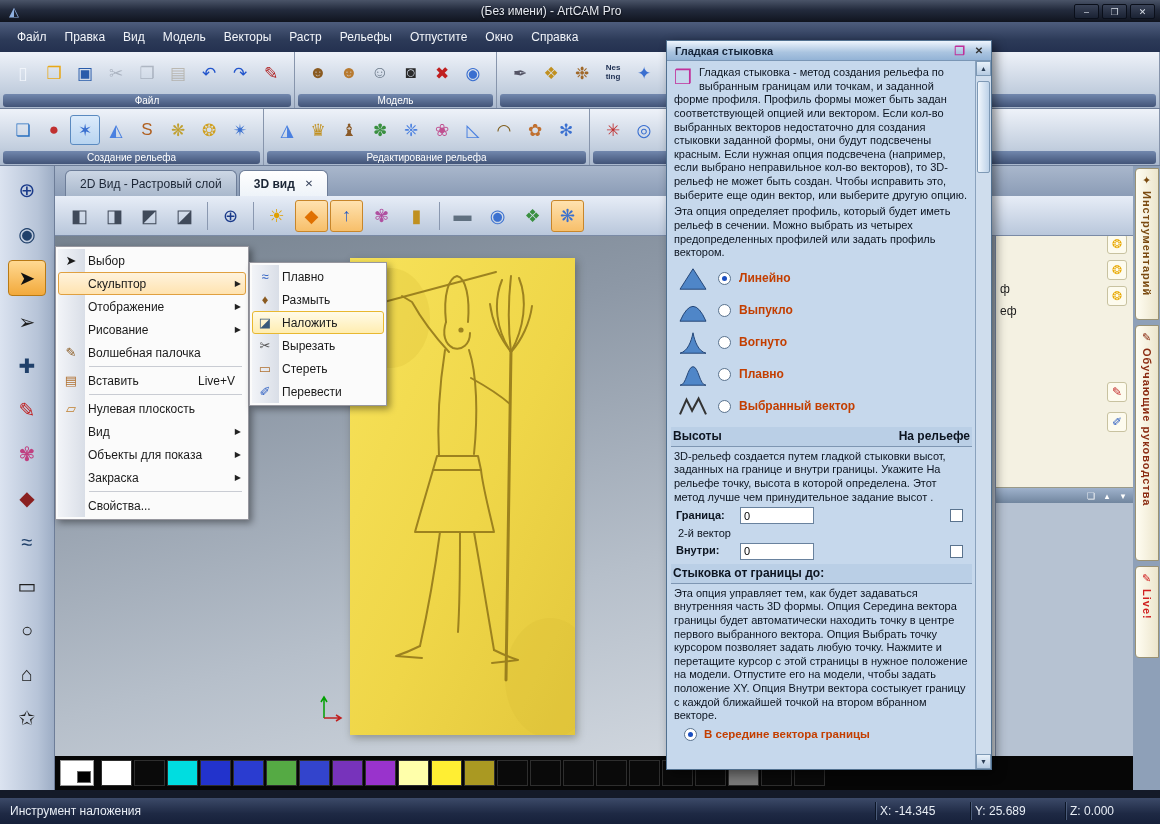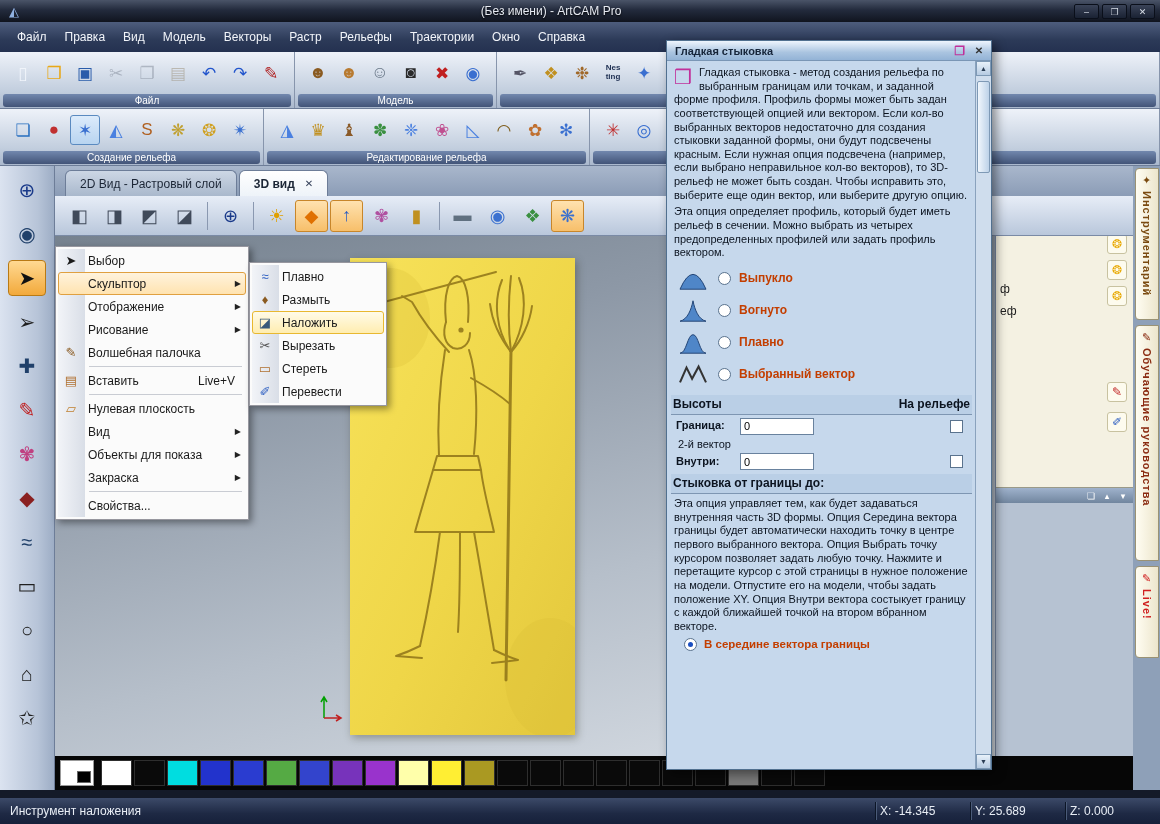--- a/index.html
+++ b/index.html
@@ -134,21 +134,21 @@
 </div>
 
 <div class="menubar" id="menubar">
     <div class="menu-item">Файл</div>
     <div class="menu-item">Правка</div>
     <div class="menu-item">Вид</div>
     <div class="menu-item">Модель</div>
     <div class="menu-item">Векторы</div>
     <div class="menu-item">Растр</div>
     <div class="menu-item">Рельефы</div>
-    <div class="menu-item">Траектории</div>
+    <div class="menu-item">Отпустите</div>
     <div class="menu-item">Окно</div>
     <div class="menu-item">Справка</div>
   </div>
 
 <div class="toolbar" id="toolbar1">
     <div class="tb-group">
       <div class="tb-icons">
         <div class="icon-tile" style="color: rgb(240, 244, 250);">▯</div>
         <div class="icon-tile" style="color: rgb(232, 168, 24);">❒</div>
         <div class="icon-tile" style="color: rgb(42, 92, 170);">▣</div>
@@ -470,20 +470,27 @@
   <div class="dlg-body">
     <div class="dlg-content">
       <div class="intro">
         <span class="book-icon">❒</span>
         <span>Гладкая стыковка - метод создания рельефа по выбранным границам или точкам, и заданной форме профиля. Профиль формы может быть задан соответствующей опцией или вектором. Если кол-во выбранных векторов недостаточно для создания стыковки заданной формы, они будут подсвечены красным. Если нужная опция подсвечена (например, если выбрано неправильное кол-во векторов), то 3D-рельеф не может быть создан. Чтобы исправить это, выберите еще один вектор, или выберите другую опцию.</span>
       </div>
       <p class="para">Эта опция определяет профиль, который будет иметь рельеф в сечении. Можно выбрать из четырех предопределенных профилей или задать профиль вектором.</p>
       <div id="profileOpts">
           <div class="prof-row">
             <svg viewBox="0 0 34 28" class="prof-icon">
+              <polygon points="3,25 17,3 31,25" fill="#4f86c8" stroke="#1d3f70"></polygon>
+            </svg>
+            <div class="radio sel"></div>
+            <div class="prof-label">Линейно</div>
+          </div>
+          <div class="prof-row">
+            <svg viewBox="0 0 34 28" class="prof-icon">
               <path d="M3,25 Q17,-7 31,25 Z" fill="#4f86c8" stroke="#1d3f70"></path>
             </svg>
             <div class="radio"></div>
             <div class="prof-label">Выпукло</div>
           </div>
           <div class="prof-row">
             <svg viewBox="0 0 34 28" class="prof-icon">
               <path d="M3,25 C11,23 15,13 17,3 C19,13 23,23 31,25 Z" fill="#4f86c8" stroke="#1d3f70"></path>
             </svg>
             <div class="radio"></div>
@@ -501,20 +508,21 @@
               <polyline points="3,22 10,6 16,18 23,5 31,22" fill="none" stroke="#333" stroke-width="2.2"></polyline>
             </svg>
             <div class="radio"></div>
             <div class="prof-label">Выбранный вектор</div>
           </div>
         </div>
       <div class="sect-hdr">
         <span>Высоты</span>
         <span>На рельефе</span>
       </div>
+      <p class="para">3D-рельеф создается путем гладкой стыковки высот, заданных на границе и внутри границы. Укажите На рельефе точку, высота в которой определена. Этот метод лучше чем принудительное задание высот .</p>
       <div class="fld-row">
         <span class="fld-name">Граница:</span>
         <input class="fld-input" value="0" style="">
         <span class="chk"></span>
       </div>
       <div class="fld-label">2-й вектор</div>
       <div class="fld-row">
         <span class="fld-name">Внутри:</span>
         <input class="fld-input" value="0" style="">
         <span class="chk"></span>

